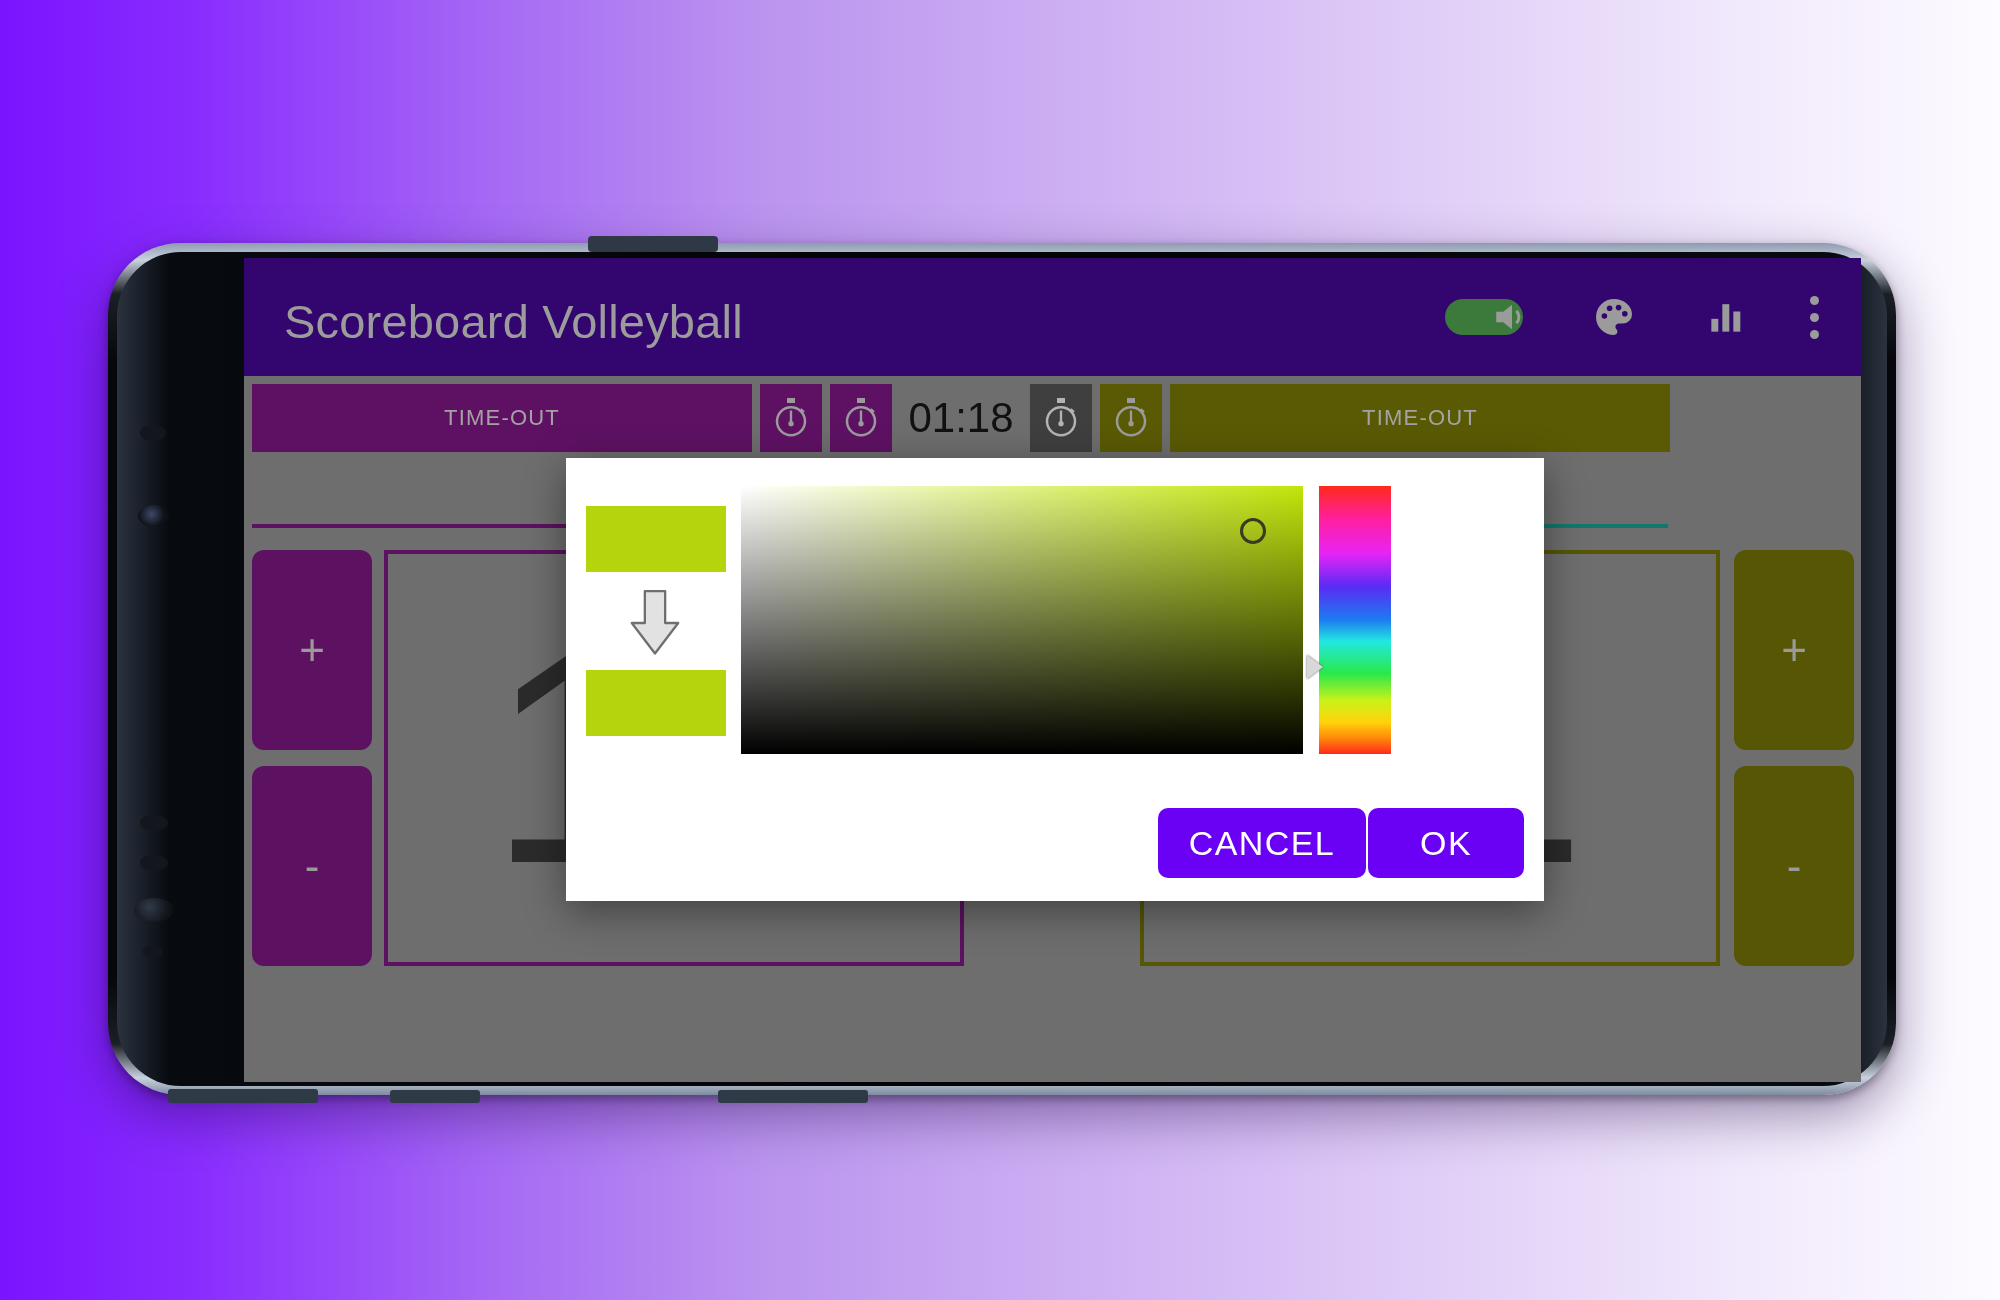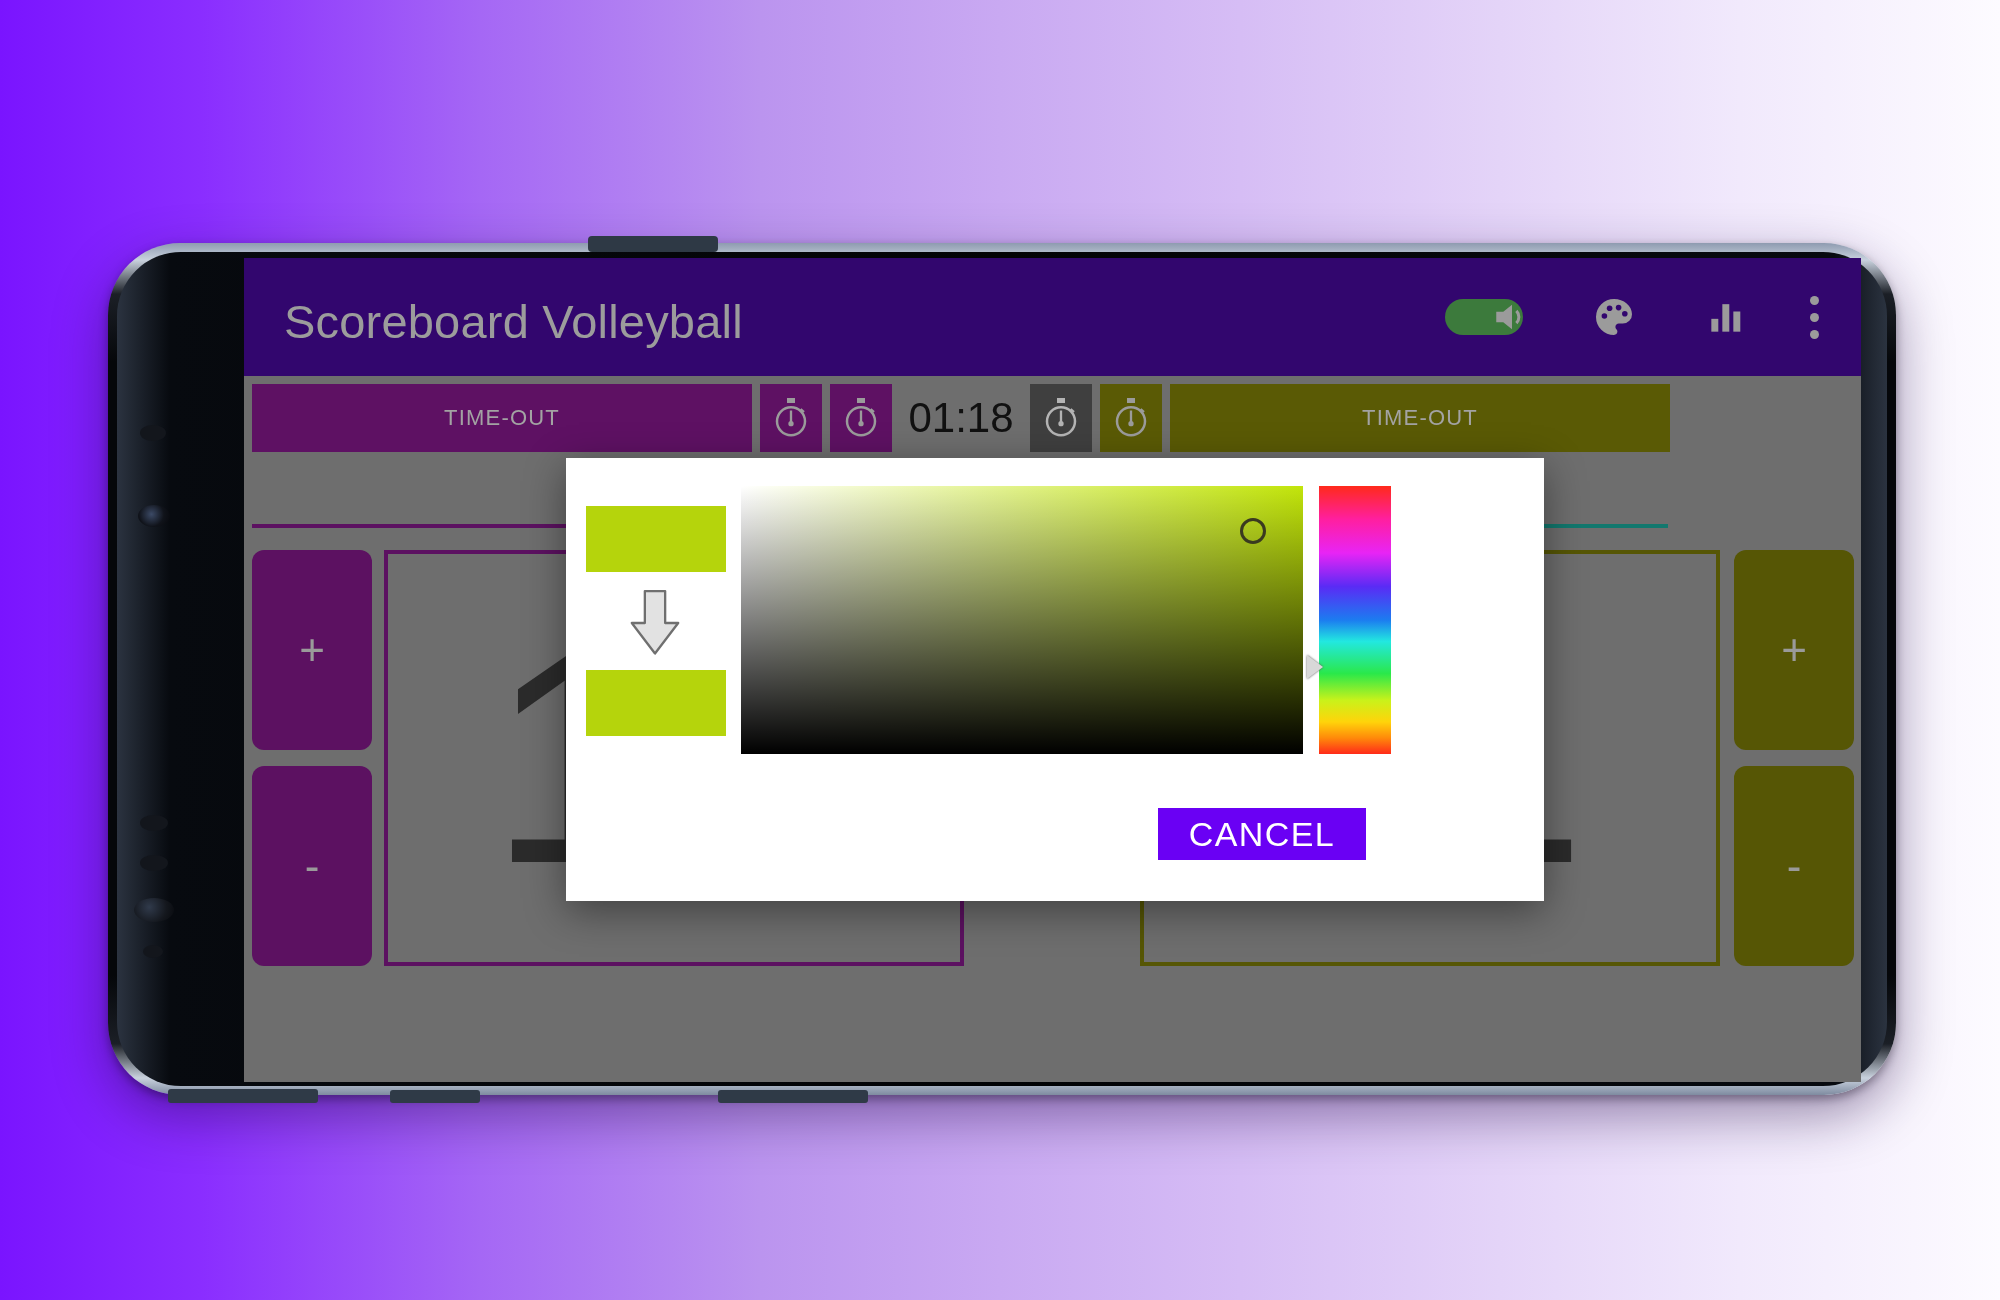--- a/index.html
+++ b/index.html
@@ -184,22 +184,22 @@
   }
   #hue-handle {
     position: absolute; left: 741px; top: 197px;
     width: 0; height: 0;
     border-top: 12px solid transparent;
     border-bottom: 12px solid transparent;
     border-left: 16px solid #d8d8d8;
     filter: drop-shadow(0 0 1px #555);
   }
   .dlg-btn {
-    position: absolute; top: 350px; height: 52px;
-    background: #6a00f4; border-radius: 0;
+    position: absolute; top: 350px; height: 70px;
+    background: #6a00f4; border-radius: 10px;
     display: flex; align-items: center; justify-content: center;
     color: #ffffff; font-size: 34px; letter-spacing: 1.4px;
   }
   #btn-cancel { left: 592px; width: 208px; }
   #btn-ok     { left: 802px; width: 156px; }
 </style>
 </head>
 <body>
 
 <div id="backdrop"></div>
@@ -353,13 +353,14 @@
   <div id="swatch-new" style="background: rgb(181, 212, 12);"></div>
 
   <div id="sv-area">
     <div id="sv-cursor"></div>
   </div>
 
   <div id="hue-bar"></div>
   <div id="hue-handle"></div>
 
   <div class="dlg-btn" id="btn-cancel" style="background: rgb(106, 0, 244);">CANCEL</div>
+  <div class="dlg-btn" id="btn-ok" style="background: rgb(106, 0, 244);">OK</div>
 </div>
 
 </body></html>

